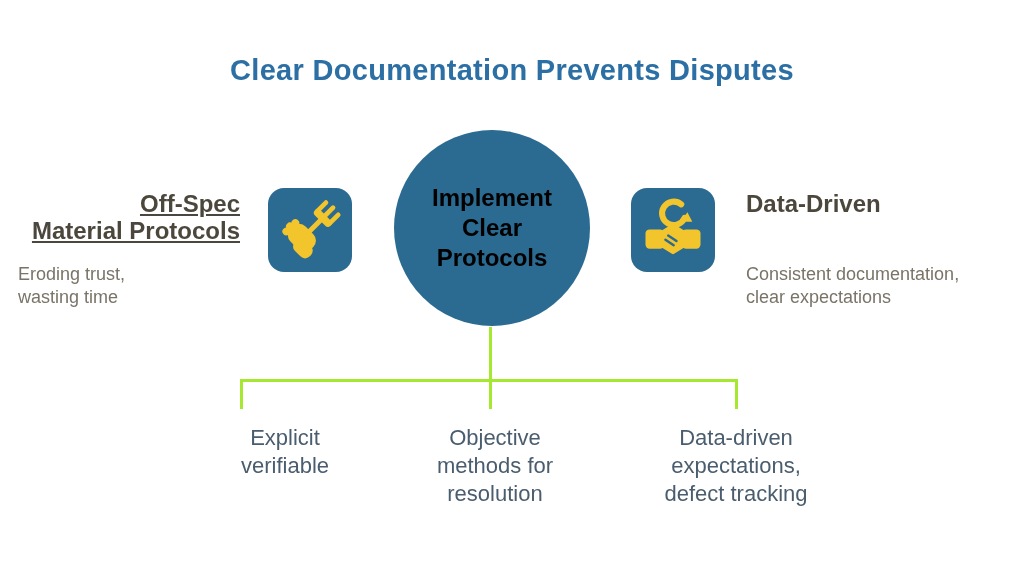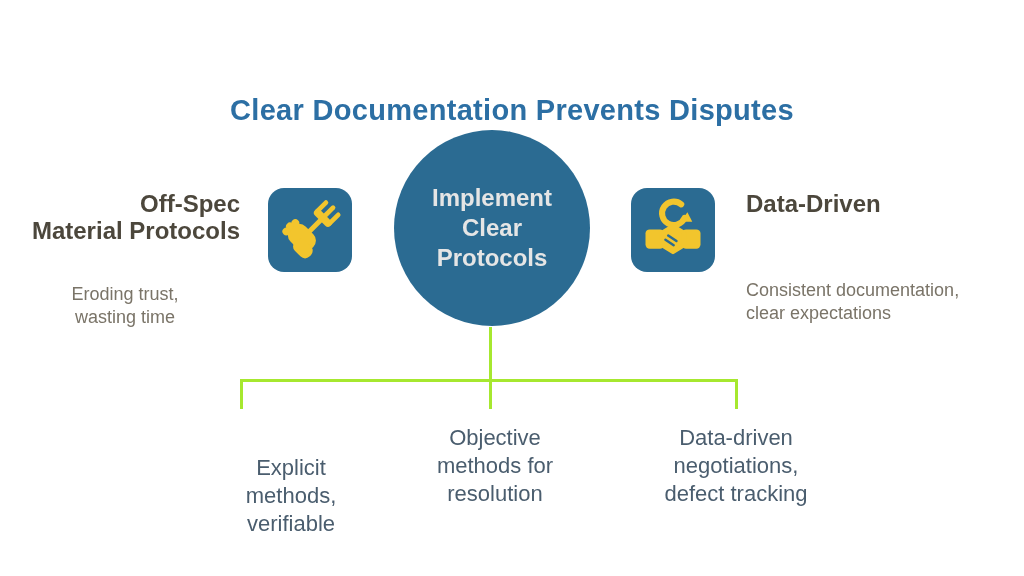--- a/index.html
+++ b/index.html
@@ -8,66 +8,65 @@
     width:1024px;height:576px;
     background:#ffffff;
     overflow:hidden;
     font-family:"Liberation Sans", sans-serif;
   }
   .title{
     position:absolute;top:54px;left:0;width:1024px;
     text-align:center;
     font-size:29px;font-weight:700;letter-spacing:.3px;
     color:#2c6fa4;
-    margin-top:40px;
   }
   .center-circle{
     position:absolute;left:394px;top:130px;
     width:196px;height:196px;border-radius:50%;
     background:#2b6b92;
     display:flex;align-items:center;justify-content:center;
   }
   .center-circle .label{
     text-align:center;
     font-size:24px;line-height:30px;font-weight:700;
-    color:#e5e5e5;
+    color:#000000;
   }
   .icon-tile{
     position:absolute;width:84px;height:84px;border-radius:16px;
     background:#2b6b92;
     display:flex;align-items:center;justify-content:center;
   }
   .icon-tile.left{left:268px;top:188px;}
   .icon-tile.right{left:631px;top:188px;}
   .side-heading{
     position:absolute;top:190px;
     font-size:24px;line-height:27px;font-weight:700;
     color:#4c473c;
   }
-  .side-heading.left{left:10px;width:230px;text-align:right;}
+  .side-heading.left{left:10px;width:230px;text-align:right;text-decoration:underline;}
   .side-heading.right{left:746px;width:260px;text-align:left;}
   .side-sub{
     position:absolute;top:263px;
     font-size:18px;line-height:23px;font-weight:400;
     color:#7a7468;
   }
-  .side-sub.left{left:10px;width:230px;text-align:center;margin-top:20px;}
-  .side-sub.right{left:746px;width:260px;text-align:left;margin-top:16px;}
+  .side-sub.left{left:18px;width:230px;text-align:left;}
+  .side-sub.right{left:746px;width:260px;text-align:left;}
   .gline{position:absolute;background:#a6e82f;}
   .gline.v-main{left:489px;top:327px;width:3px;height:82px;}
   .gline.h-bar{left:240px;top:379px;width:498px;height:3px;}
   .gline.v-left{left:240px;top:379px;width:3px;height:30px;}
   .gline.v-right{left:735px;top:379px;width:3px;height:30px;}
   .branch-label{
     position:absolute;top:424px;
     text-align:center;
     font-size:22px;line-height:28px;font-weight:400;
     color:#4a5d6e;
   }
-  .branch-label.b1{left:191px;width:200px;margin-top:30px;}
+  .branch-label.b1{left:185px;width:200px;}
   .branch-label.b2{left:395px;width:200px;}
   .branch-label.b3{left:611px;width:250px;}
   .nowrap{white-space:nowrap;}
 </style>
 </head>
 <body>
 
 <div class="stage">
 
   <div class="title">Clear Documentation Prevents Disputes</div>
@@ -141,27 +140,26 @@
     <div class="nowrap">clear expectations</div>
   </div>
 
   <div class="gline v-main"></div>
   <div class="gline h-bar"></div>
   <div class="gline v-left"></div>
   <div class="gline v-right"></div>
 
   <div class="branch-label b1">
     <div>Explicit</div>
-    <div>methods,</div>
     <div>verifiable</div>
   </div>
   <div class="branch-label b2">
     <div>Objective</div>
     <div>methods for</div>
     <div>resolution</div>
   </div>
   <div class="branch-label b3">
     <div>Data-driven</div>
-    <div>negotiations,</div>
+    <div>expectations,</div>
     <div>defect tracking</div>
   </div>
 
 </div>
 
 </body></html>

